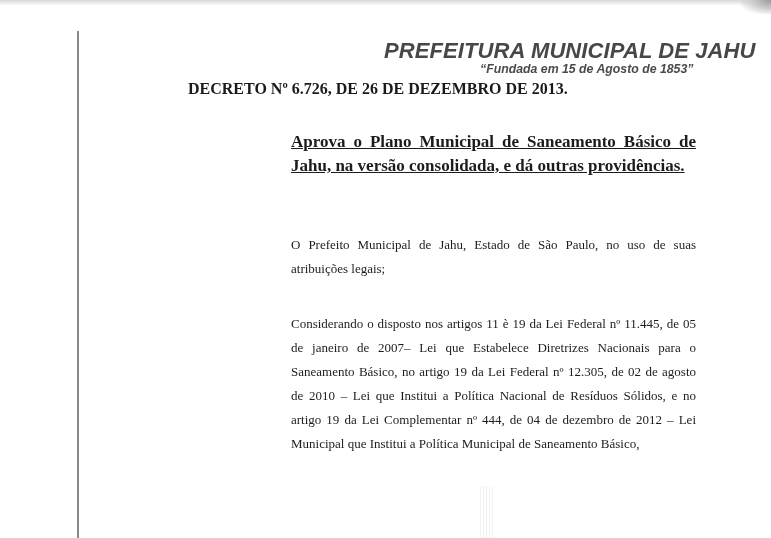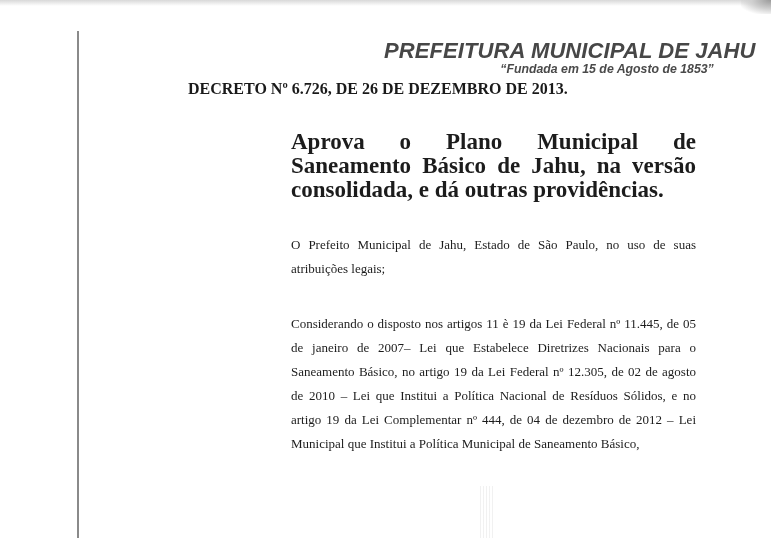--- a/index.html
+++ b/index.html
@@ -42,21 +42,21 @@
       font-style: italic;
       font-size: 22px;
       color: #474747;
       letter-spacing: 0.1px;
       white-space: nowrap;
     }
     .header-subtitle {
       position: absolute;
       left: 480px; top: 62px;
       width: 254px;
-      text-align: center;
+      text-align: left;
       font-family: "Liberation Sans", sans-serif;
       font-weight: bold;
       font-style: italic;
       font-size: 12.3px;
       color: #4a4a4a;
       white-space: nowrap;
     }
     .decree-title {
       position: absolute;
       left: 188px; top: 80px;
@@ -72,21 +72,22 @@
       font-size: 13px;
       line-height: 24px;
       color: #1c1c1c;
       text-align: justify;
       text-align-last: left;
     }
     .ementa {
       top: 130px;
       font-weight: bold;
       line-height: 24px;
-      font-size: 23px;
+      font-size: 17px;
+      text-decoration: underline;
     }
     .preamble {
       top: 233px;
     }
     .considering {
       top: 312px;
     }
     .faint-mark {
       position: absolute;
       left: 480px; top: 486px;

